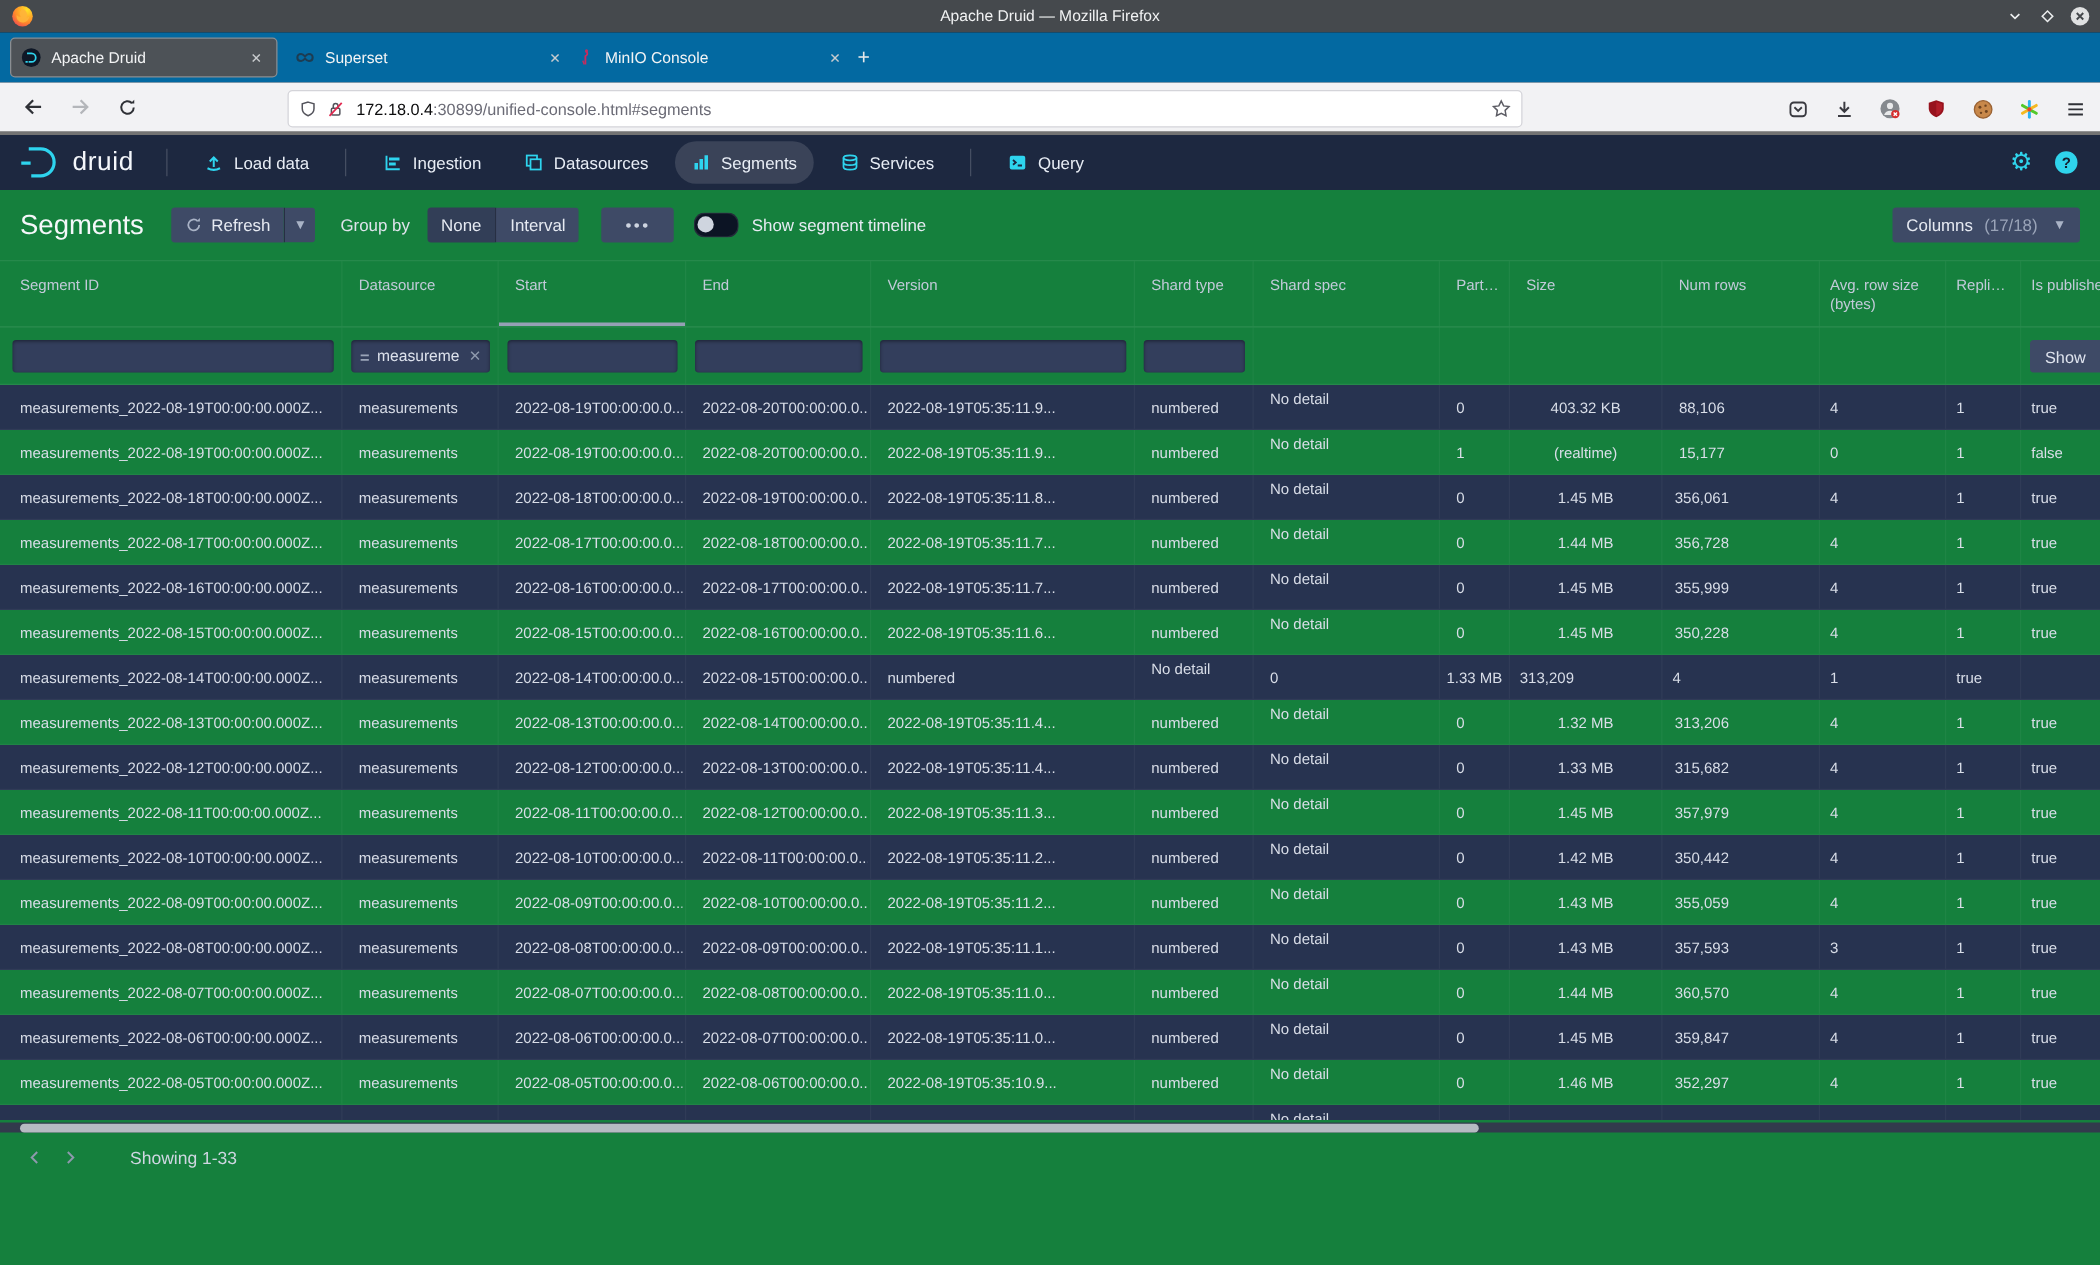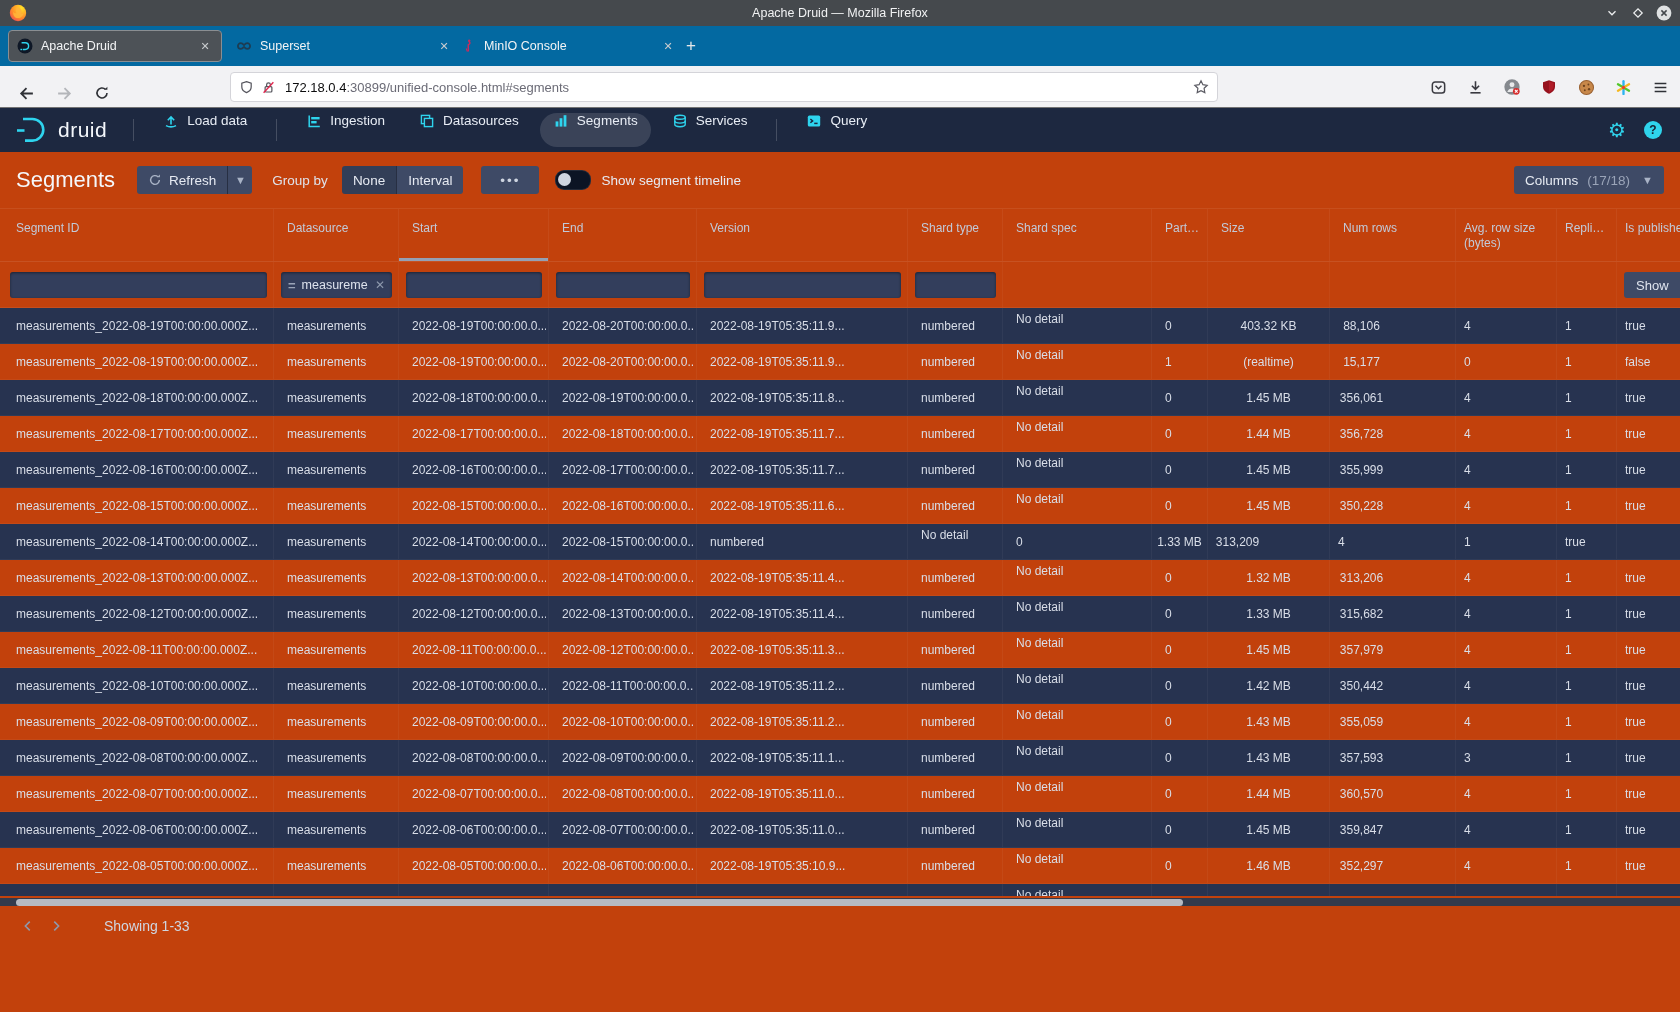--- a/index.html
+++ b/index.html
@@ -11,35 +11,35 @@
   .win-title{position:absolute;left:0;right:0;top:0;text-align:center;color:#f1f2f3;font-size:12.5px;line-height:26px;}
   .win-btns{position:absolute;right:8px;top:0;height:26px;display:flex;align-items:center;gap:10px;}
   .win-btn{width:16px;height:16px;display:flex;align-items:center;justify-content:center;}
   .tabbar{position:absolute;top:26px;left:0;width:100%;height:40px;background:#0369a1;}
   .tab{position:absolute;top:4px;height:32px;border-radius:4px;display:flex;align-items:center;padding:0 8px;color:#f3f4f5;font-size:12.5px;}
   .tab.active{background:#4d5257;border:1px solid #8a8e92;box-sizing:border-box;}
   .tab .fav{width:16px;height:16px;margin-right:8px;flex:none;}
   .tab .lbl{flex:1;overflow:hidden;white-space:nowrap;}
   .tab .x{margin-left:8px;width:16px;height:16px;display:flex;align-items:center;justify-content:center;color:#c9cccf;font-size:11px;}
   .newtab{position:absolute;top:8px;height:24px;width:26px;display:flex;align-items:center;justify-content:center;color:#e6e8ea;font-size:17px;}
-  .toolbar{position:absolute;top:66px;left:0;width:100%;height:42px;background:#f2f2f4;border-bottom:1px solid #737373;box-sizing:border-box;display:flex;align-items:flex-end;}
+  .toolbar{position:absolute;top:66px;left:0;width:100%;height:42px;background:#f2f2f4;border-bottom:3px solid #737373;box-sizing:border-box;display:flex;align-items:center;}
   .navbtn{width:28px;height:28px;display:flex;align-items:center;justify-content:center;}
   .urlbar{position:absolute;left:230px;top:6px;width:988px;height:30px;background:#ffffff;border:1px solid #d4d4d9;border-radius:4px;display:flex;align-items:center;padding:0 8px;box-sizing:border-box;}
   .urlbar .host{color:#0c0c0d;font-size:13px;}
   .urlbar .rest{color:#6b6b76;font-size:13px;}
   .urlbar .grow{flex:1;}
   .tb-icons{position:absolute;right:10px;top:0;height:42px;display:flex;align-items:center;gap:17px;}
   .tbi{width:20px;height:20px;display:flex;align-items:center;justify-content:center;}
   
-  .page{position:absolute;top:108px;left:0;width:1680px;height:904px;background:#c2410c;}
+  .page{position:absolute;top:108px;left:0;width:1680px;height:904px;background:#15803d;}
   .dnav{height:44px;background:#1d2840;display:flex;align-items:center;padding:0 14px;box-sizing:border-box;}
   .brand{display:flex;align-items:center;gap:8px;margin-right:14px;}
   .brand .word{color:#f4f7fb;font-size:21px;letter-spacing:.5px;}
   .vdiv{width:1px;height:22px;background:rgba(255,255,255,.18);margin:0 12px;}
-  .nitem{display:flex;align-items:flex-start;gap:8px;height:34px;padding:0 13px;color:#e8edf5;font-size:13.5px;border-radius:17px;margin:0 4px;white-space:nowrap;}
+  .nitem{display:flex;align-items:center;gap:8px;height:34px;padding:0 13px;color:#e8edf5;font-size:13.5px;border-radius:17px;margin:0 4px;white-space:nowrap;}
   .nitem.active{background:rgba(255,255,255,.13);}
   .dnav-right{margin-left:auto;display:flex;align-items:center;gap:18px;padding-right:4px;}
   .gear{color:#2fd4ec;font-size:20px;line-height:20px;}
   .helpc{width:18px;height:18px;border-radius:50%;background:#2fd4ec;color:#16202f;font-size:12px;font-weight:bold;display:flex;align-items:center;justify-content:center;}
   .vheader{height:56px;display:flex;align-items:center;padding:0 16px;box-sizing:border-box;position:relative;}
   .vtitle{color:#f5f7fa;font-size:22px;margin-right:22px;}
   .btn{height:28px;background:#3e4a66;border-radius:3px;color:#e6eaf2;font-size:13.5px;display:flex;align-items:center;padding:0 11px;white-space:nowrap;}
   .btn .dim{color:#9aa4b8;margin-left:5px;}
   .split{display:flex;align-items:stretch;}
   .split .main{border-radius:3px 0 0 3px;gap:7px;}

